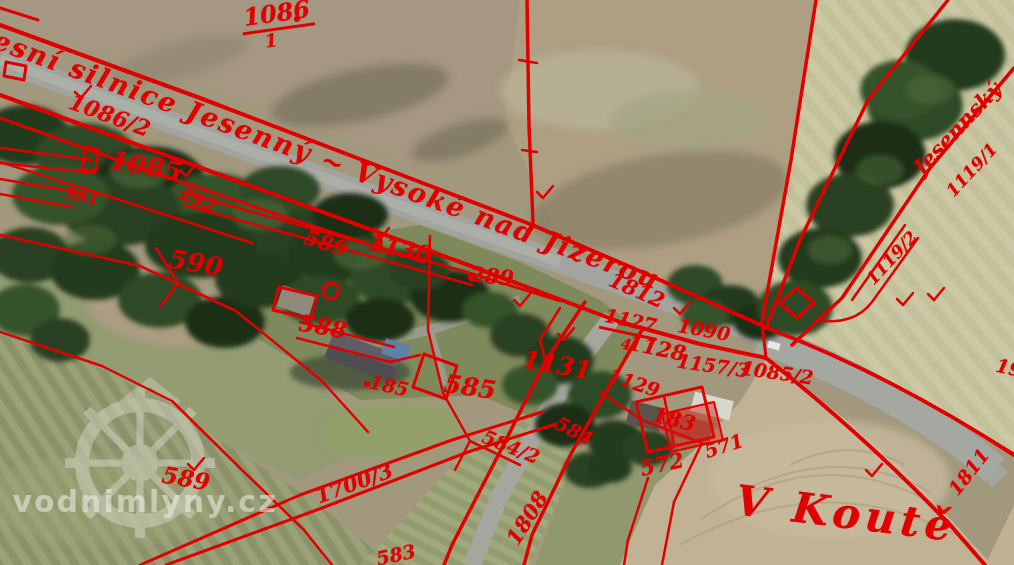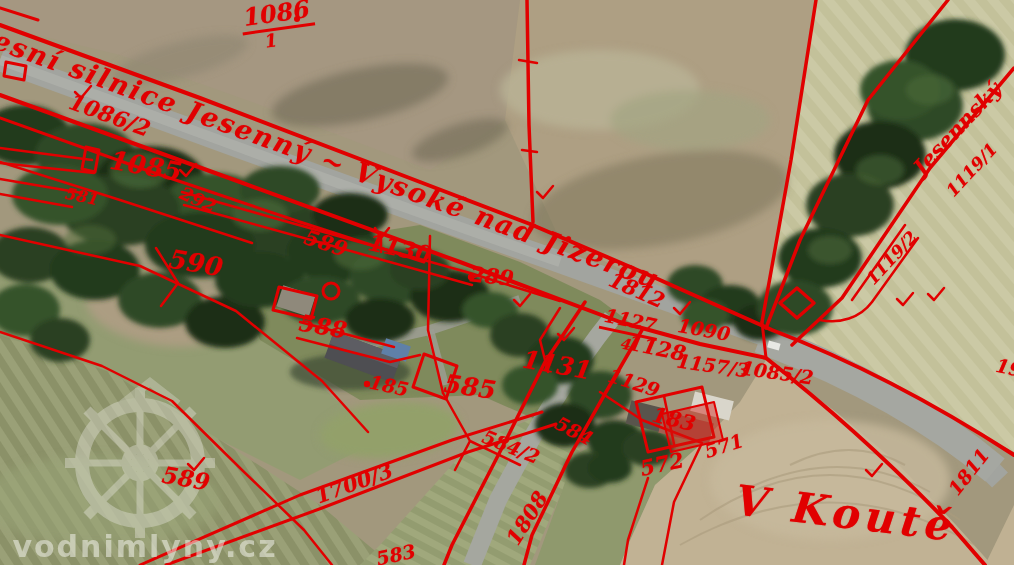--- a/index.html
+++ b/index.html
@@ -277,15 +277,15 @@
       <span class="lbl" style="left: 354px; top: 483px; font-size: 21px; transform: translate(-50%, -50%) rotate(-20deg);">1700/3</span>
       <span class="lbl" style="left: 186px; top: 478px; font-size: 23px; transform: translate(-50%, -50%) rotate(10deg);">589</span>
       <span class="lbl" style="left: 527px; top: 518px; font-size: 21px; transform: translate(-50%, -50%) rotate(-58deg);">1808</span>
       <span class="lbl" style="left: 396px; top: 555px; font-size: 19px; transform: translate(-50%, -50%) rotate(-12deg);">583</span>
       <span class="lbl big" style="left: 846px; top: 514px; font-size: 42px; transform: translate(-50%, -50%) rotate(7deg);">V Koutě</span>
       <span class="lbl" style="left: 969px; top: 472px; font-size: 19px; transform: translate(-50%, -50%) rotate(-52deg);">1811</span>
       <span class="lbl" style="left: 957px; top: 128px; font-size: 21px; transform: translate(-50%, -50%) rotate(-47deg);">Jesennský</span>
       <span class="lbl" style="left: 972px; top: 170px; font-size: 17px; transform: translate(-50%, -50%) rotate(-47deg);">1119/1</span>
       <span class="lbl" style="left: 892px; top: 258px; font-size: 17px; transform: translate(-50%, -50%) rotate(-47deg);">1119/2</span>
       <span class="lbl" style="left: 1009px; top: 368px; font-size: 19px; transform: translate(-50%, -50%) rotate(12deg);">19</span>
-      <span class="lbl wm" style="left: 145px; top: 547px; font-size: 30px; transform: translate(-50%, -50%) rotate(0deg);">vodnimlyny.cz</span>
+      <span class="lbl wm" style="left: 145px; top: 502px; font-size: 30px; transform: translate(-50%, -50%) rotate(0deg);">vodnimlyny.cz</span>
     </div>
 </div>
 
 </body></html>

